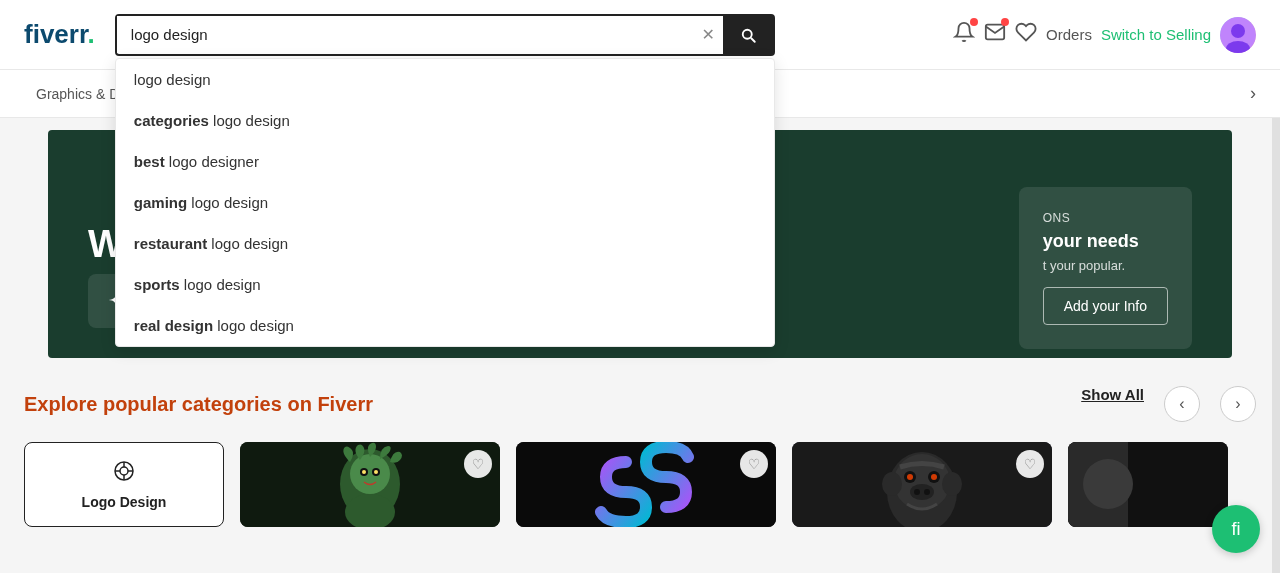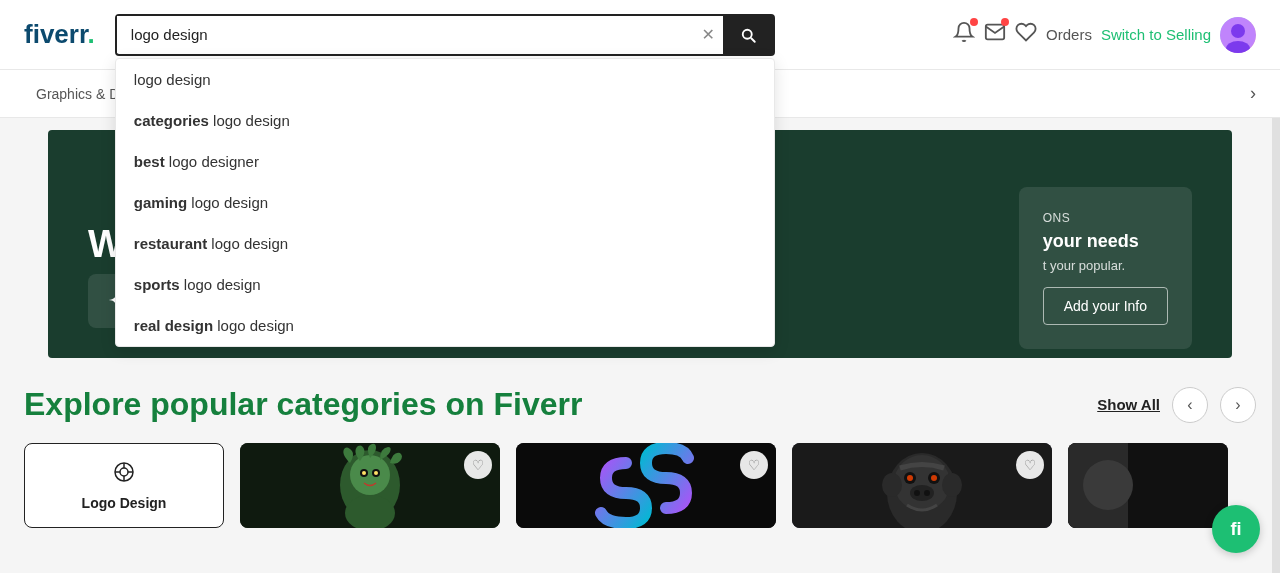--- a/index.html
+++ b/index.html
@@ -239,28 +239,28 @@
     .main-content {
       padding: 28px 24px 0;
     }
     .section-header {
       display: flex;
       align-items: center;
       justify-content: space-between;
       margin-bottom: 20px;
     }
     .section-title {
-      font-size: 32px;
+      font-size: 20px;
       font-weight: 700;
-      color: #15803d;
+      color: #c2410c;
     }
     .section-controls {
       display: flex;
-      align-items: center;
-      gap: 12px;
+      align-items: flex-start;
+      gap: 20px;
     }
     .show-all-link {
       font-size: 15px;
       color: #222;
       font-weight: 600;
       cursor: pointer;
       text-decoration: underline;
     }
     .carousel-btn {
       width: 36px;
@@ -344,21 +344,21 @@
       bottom: 20px;
       right: 20px;
       width: 48px;
       height: 48px;
       background: #1dbf73;
       border-radius: 50%;
       display: flex;
       align-items: center;
       justify-content: center;
       color: #fff;
-      font-weight: 700;
+      font-weight: 400;
       font-size: 18px;
       cursor: pointer;
       z-index: 1000;
       box-shadow: 0 2px 8px rgba(0,0,0,0.2);
     }
 
     
     .scrollbar {
       position: fixed;
       right: 0;

